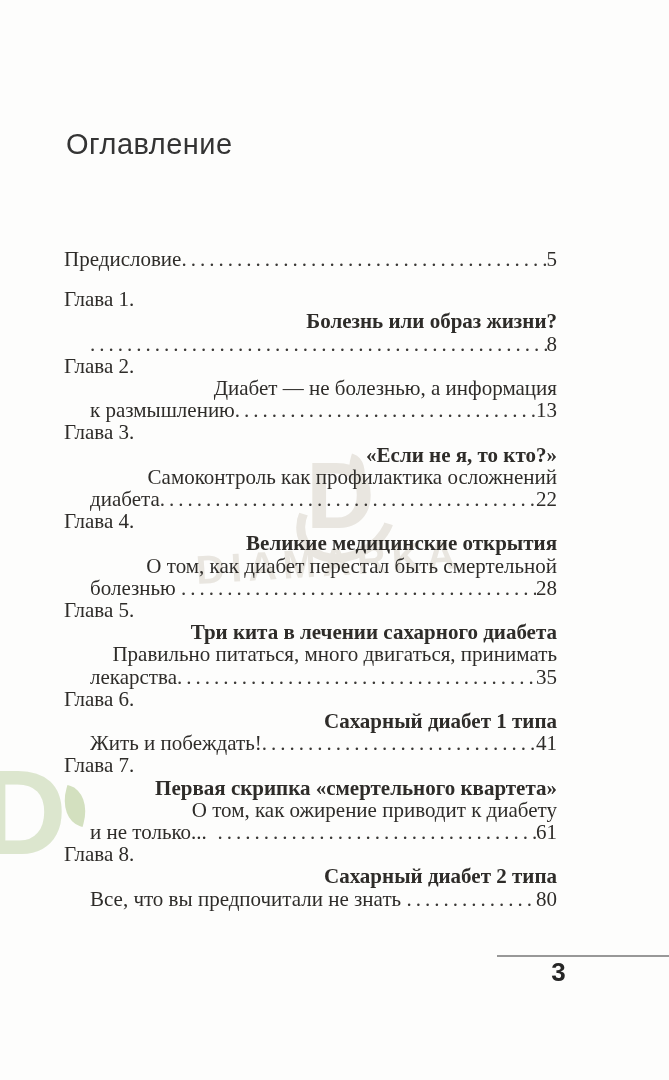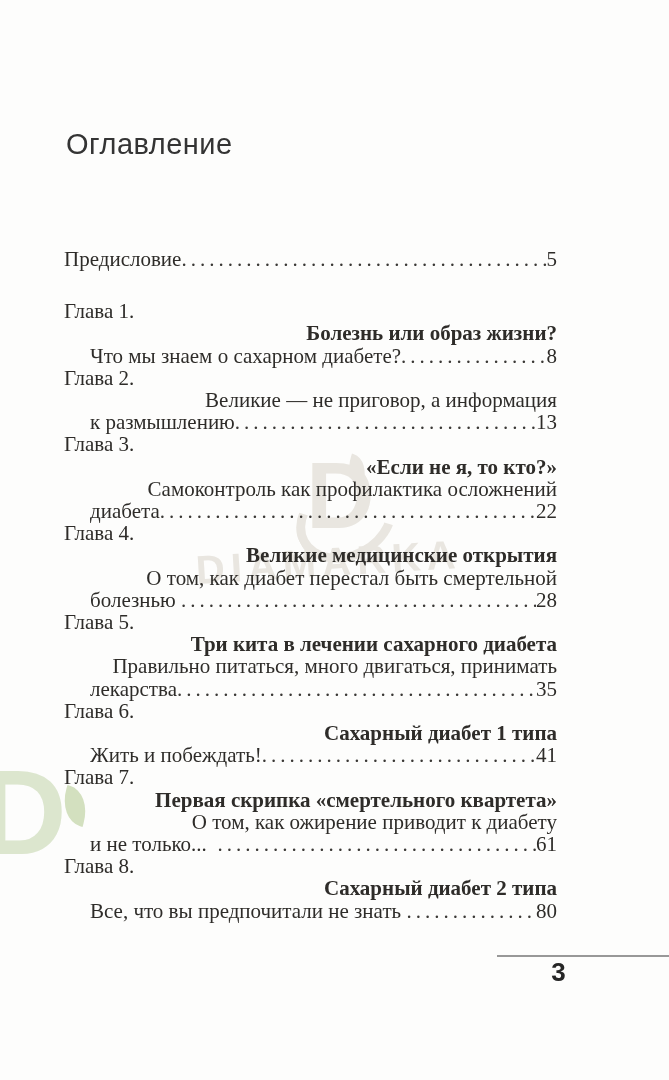--- a/index.html
+++ b/index.html
@@ -65,21 +65,21 @@
     font-size:29px; line-height:32px;
     color:#343434; letter-spacing:0.5px;
   }
   .toc {
     position:absolute; left:64px; top:248px; width:493px;
     font-size:21px; line-height:22.2px;
   }
   .row { display:flex; align-items:baseline; white-space:nowrap; }
   .indent { padding-left:26px;justify-content:flex-end; }
   .bold { font-weight:bold; }
-  .preface { margin-bottom:30px; }
+  .preface { margin-bottom:18px; }
   .txt { flex:0 0 auto; }
   .leader {
     flex:1 1 auto; min-width:0; overflow:hidden;
     letter-spacing:4px; color:#3b3936;
   }
   .pagenum { flex:0 0 auto; }
 
   
   .footer-rule {
     position:absolute; left:497px; width:172px; top:955px;
@@ -118,32 +118,31 @@
       </div>
 
       <div>
         <div class="row">
             <span class="txt">Глава 1.</span>
           </div>
         <div class="row indent bold">
             <span class="txt">Болезнь или образ жизни?</span>
           </div>
         <div class="row indent">
-          <span class="txt">Что мы знаем о сахарном диабете?</span>
           <span class="leader dots">....................................................................................................................................................................................</span>
           <span class="pagenum">8</span>
         </div>
       </div>
 
       <div>
         <div class="row">
             <span class="txt">Глава 2.</span>
           </div>
         <div class="row indent">
-            <span class="txt">Великие — не приговор, а информация</span>
+            <span class="txt">Диабет — не болезнью, а информация</span>
           </div>
         <div class="row indent">
           <span class="txt">к размышлению</span>
           <span class="leader dots">....................................................................................................................................................................................</span>
           <span class="pagenum">13</span>
         </div>
       </div>
 
       <div>
         <div class="row">

